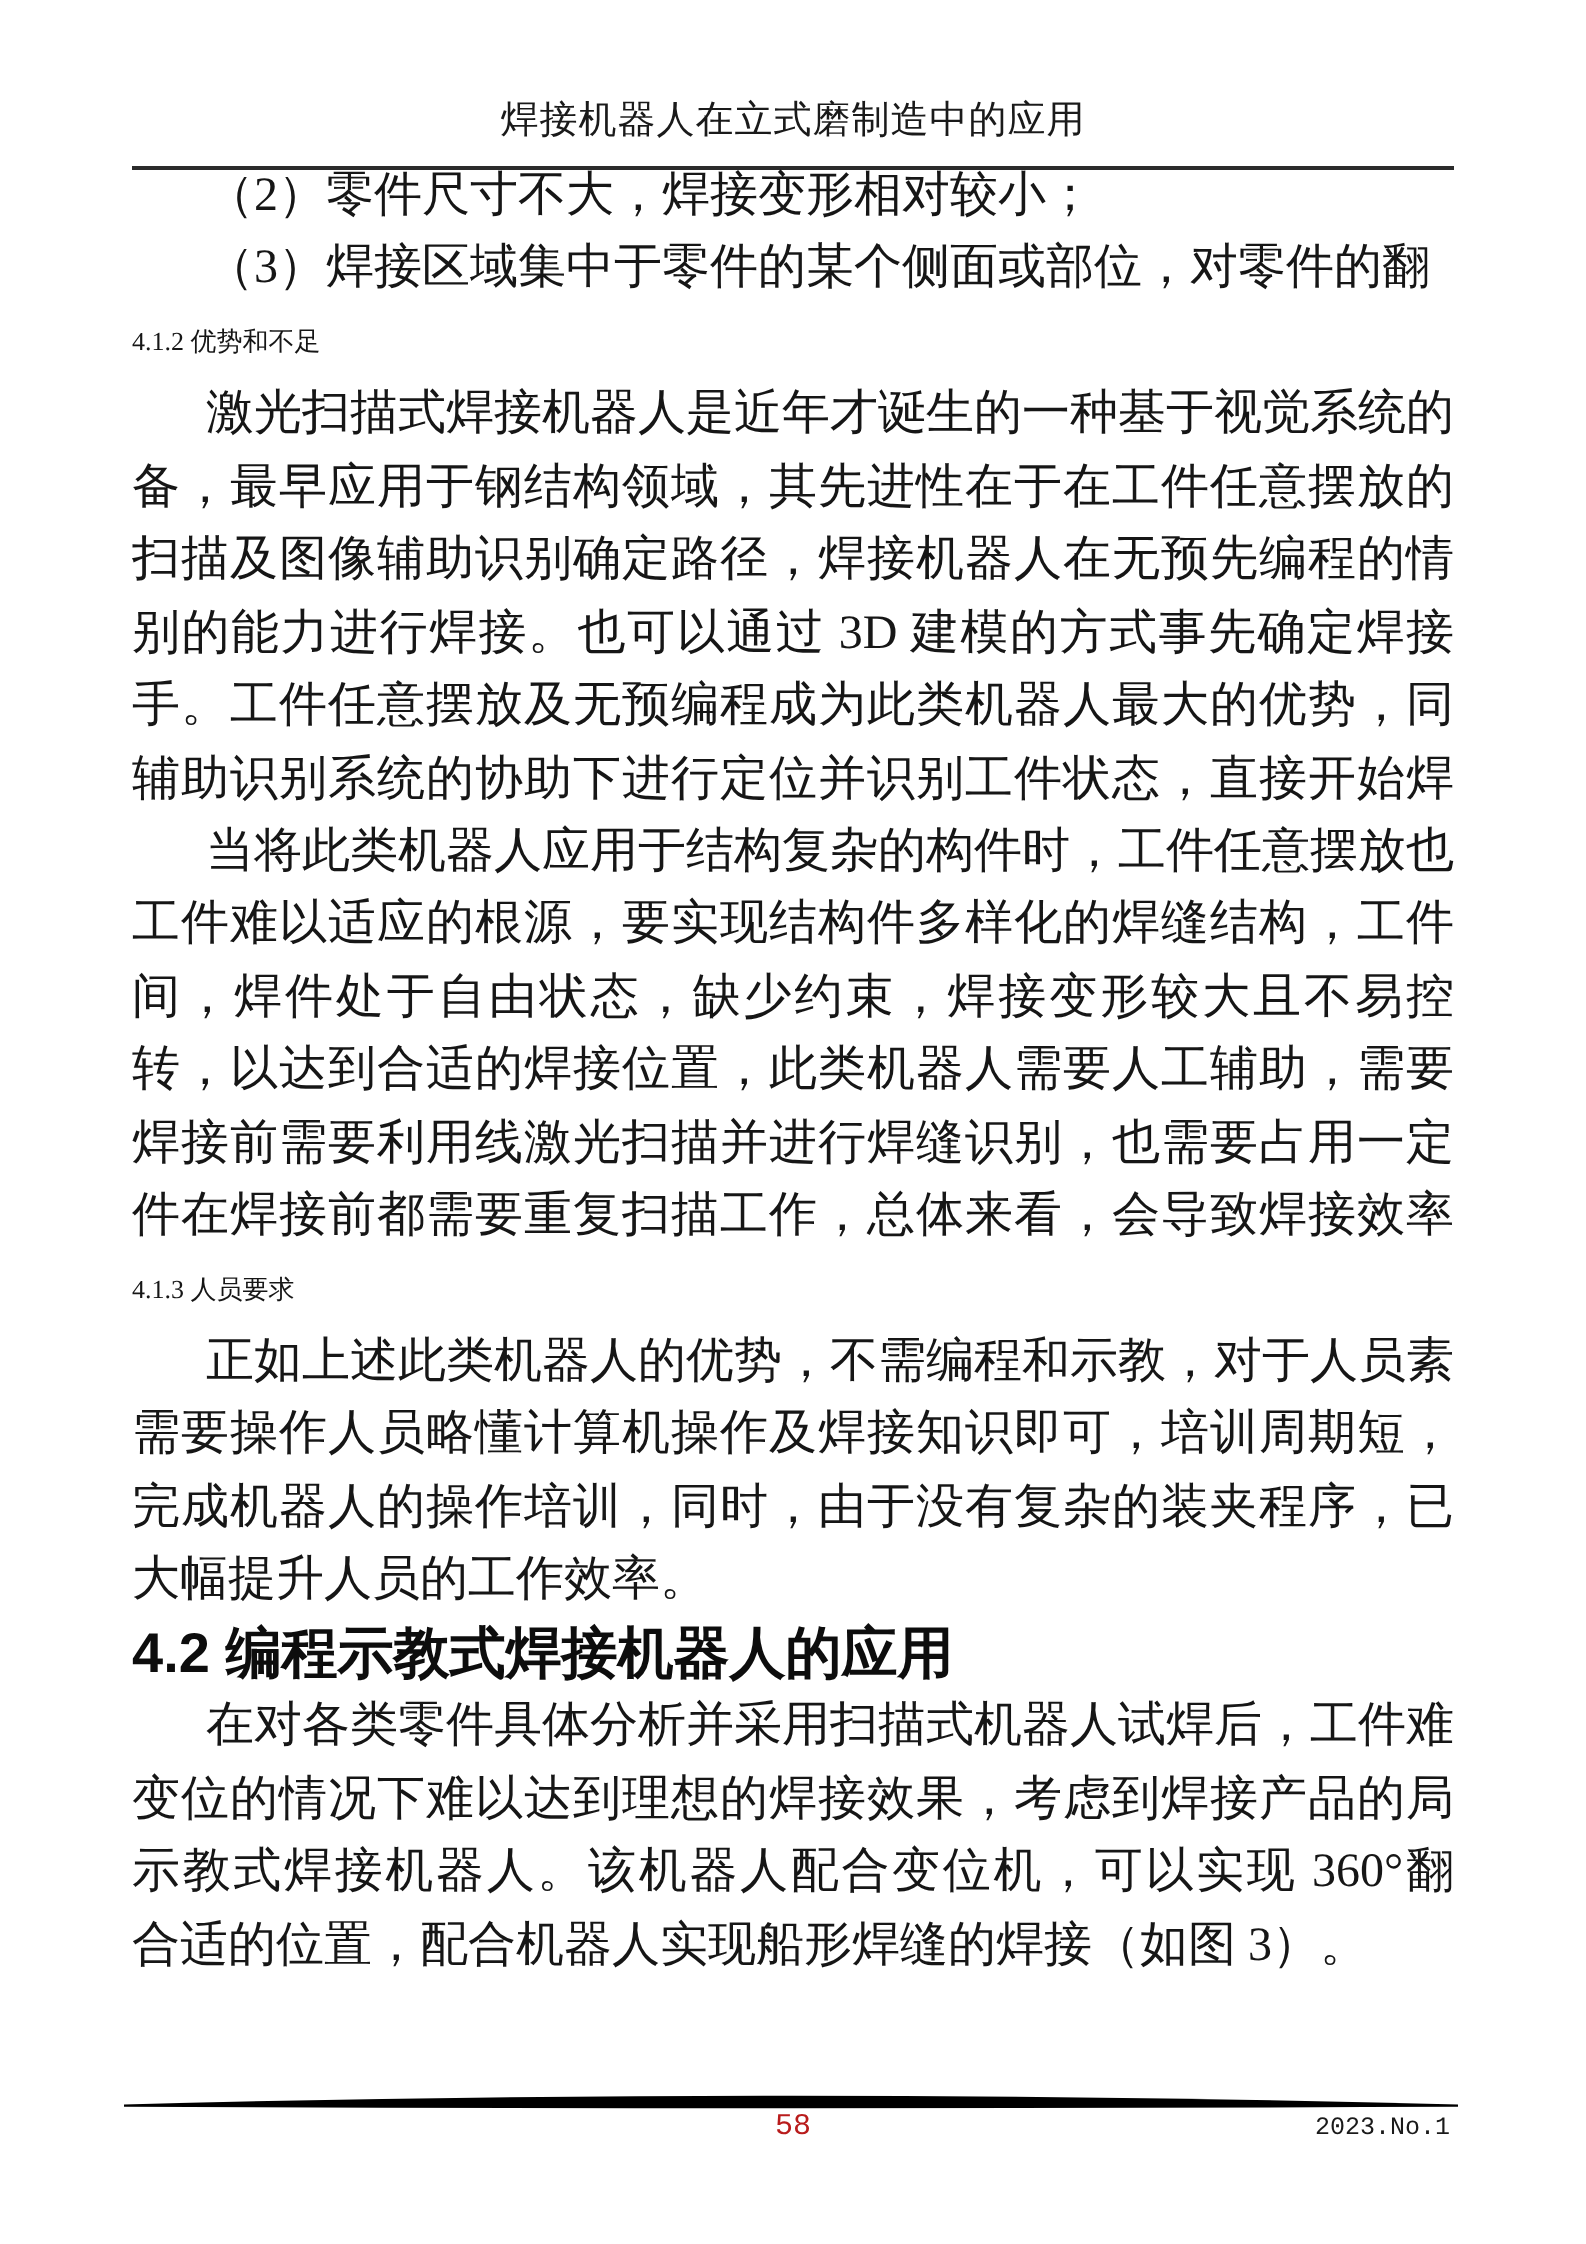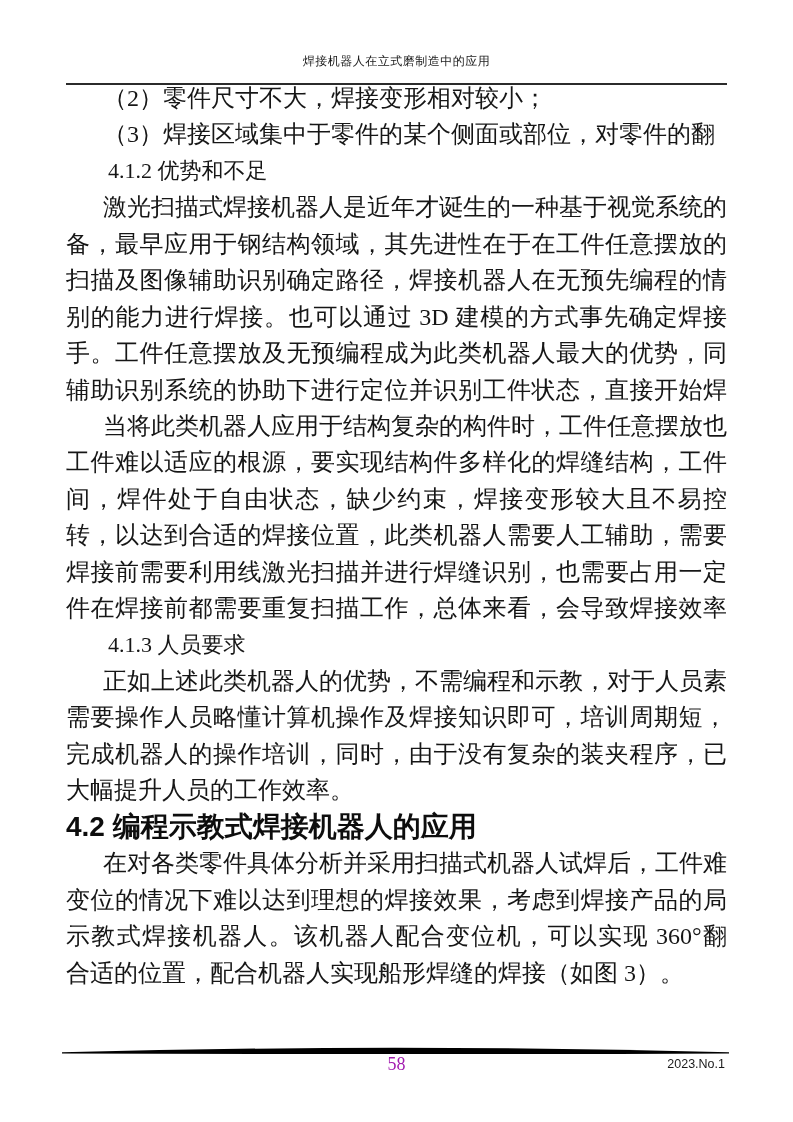--- a/index.html
+++ b/index.html
@@ -12,21 +12,21 @@
     font-family: "Liberation Serif", "DejaVu Serif", serif;
     color: #151515;
   }
   
   .header-title {
     position: absolute;
     top: 52px;
     left: 66px;
     width: 661px;
     text-align: center;
-    font-size: 12px;
+    font-size: 19px;
     line-height: 18px;
     letter-spacing: 0.5px;
     color: #1a1a1a;
   }
   .header-rule {
     position: absolute;
     top: 83px;
     left: 66px;
     width: 661px;
     height: 0;
@@ -43,51 +43,51 @@
     height: 36.45px;
     line-height: 36.45px;
     font-size: 24px;
     overflow: hidden;
     white-space: normal;
     color: #161616;
   }
   .bl.j { text-align: justify; text-align-last: justify; }
   .bl.ind { text-indent: 37px; }
   .bl.item { text-indent: 37px; }
-  .bl.h3 { font-size: 22px; margin-left: 42px; }
+  .bl.h3 { font-size: 13px; }
   .bl.h2 {
     font-family: "Liberation Sans", "DejaVu Sans", sans-serif;
     font-weight: bold;
     font-size: 28px;
     color: #0d0d0d;
   }
   
   .footer-rule {
     position: absolute;
     top: 1046px;
     left: 62px;
     width: 667px;
     height: 9px;
   }
   .footer-page-num {
     position: absolute;
     top: 1056px;
     left: 66px;
     width: 661px;
     text-align: center;
-    font-family: Liberation Serif, serif;
-    font-size: 18px;
+    font-family: Liberation Mono, monospace;
+    font-size: 15px;
     line-height: 16px;
-    color: #a21caf;
+    color: #b91c1c;
   }
   .footer-issue {
     position: absolute;
     top: 1056px;
     right: 68px;
-    font-family: Liberation Sans, sans-serif;
+    font-family: Liberation Mono, monospace;
     font-size: 12.5px;
     line-height: 16px;
     color: #1a1a1a;
   }
 </style>
 </head>
 <body>
 
 <div class="page">
 

